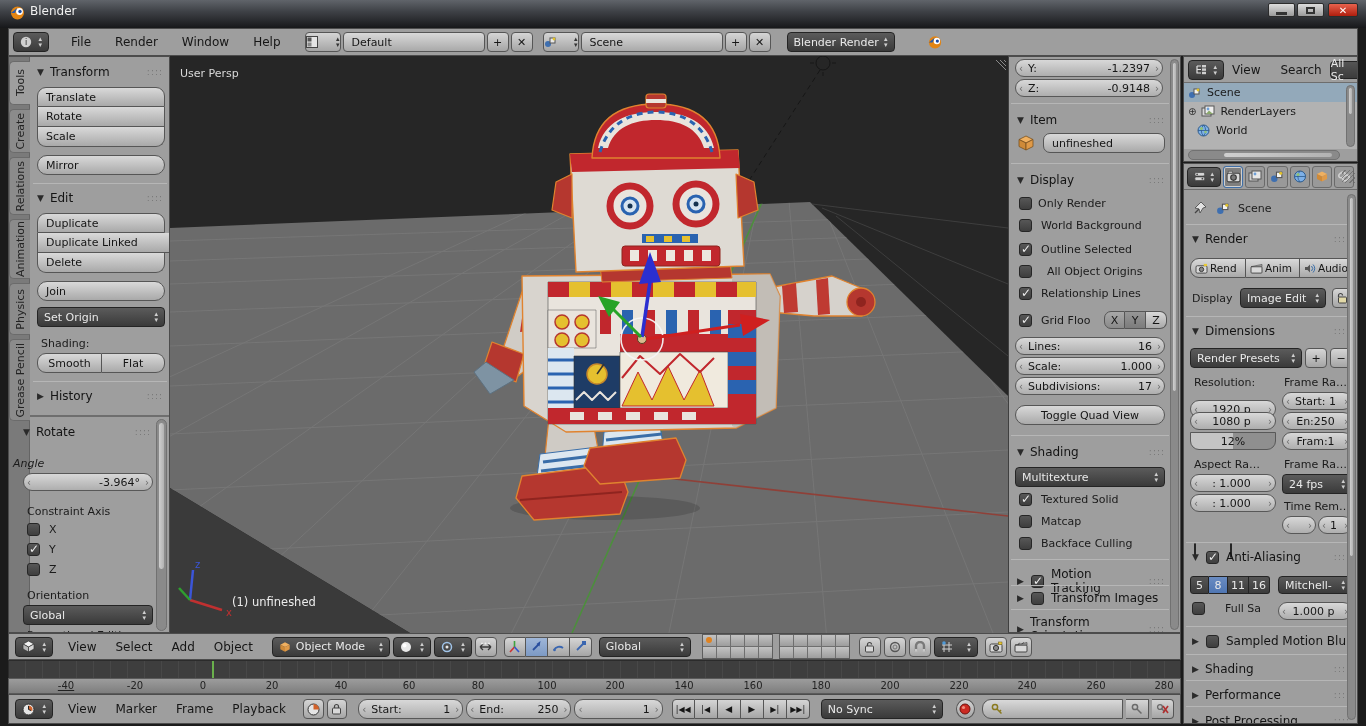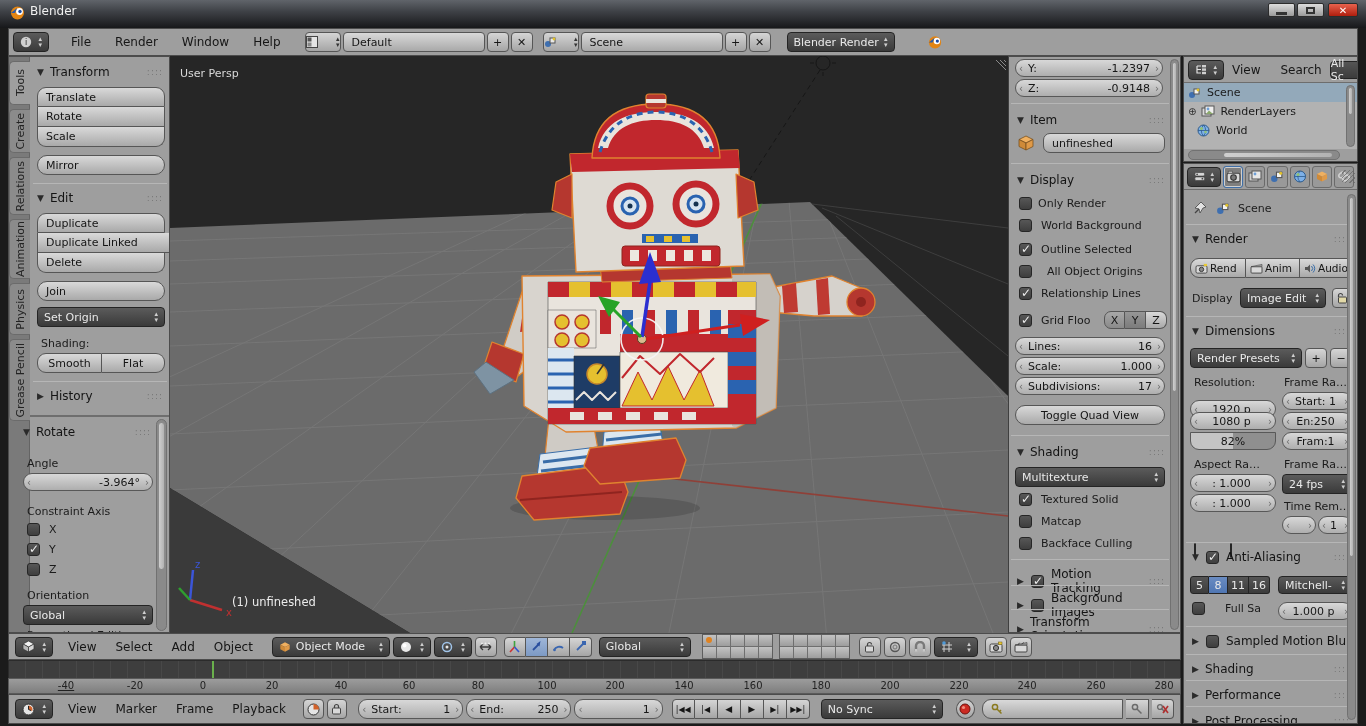--- a/index.html
+++ b/index.html
@@ -221,21 +221,21 @@
       <span>History</span>
       <span class="grip"></span>
     </div>
     <div class="abs" style="left:21px;top:358px;width:141px;height:2px;background:#6e6e6e;"></div>
 
     <div class="phead abs" style="left:14px;top:368px;width:128px;">
       <span class="tri">▼</span>
       <span>Rotate</span>
       <span class="grip"></span>
     </div>
-    <span class="lbl abs" style="left:18px;top:400px;">Angle</span>
+    <span class="lbl abs" style="left:4px;top:400px;font-style:italic;">Angle</span>
     <div class="num abs" style="left:14px;top:416px;width:130px;">
         <span class="lab"></span>
         <span class="val">-3.964°</span>
       </div>
     <span class="lbl abs" style="left:18px;top:448px;">Constraint Axis</span>
     <div class="row abs" style="left:18px;top:466px;gap:9px;">
         <span class="chk"></span>
         <span class="lbl">X</span>
       </div>
     <div class="row abs" style="left:18px;top:486px;gap:9px;">
@@ -566,21 +566,21 @@
     <div class="phead abs" style="left:8px;top:510px;width:148px;gap:7px;">
       <span class="tri">▶</span>
       <span class="chk on"></span>
       <span>Motion Tracking</span>
       <span class="grip"></span>
     </div>
     <div class="hr" style="left:2px;top:528px;width:158px;"></div>
     <div class="phead abs" style="left:8px;top:534px;width:148px;gap:7px;">
       <span class="tri">▶</span>
       <span class="chk"></span>
-      <span>Background Images</span>
+      <span>Transform Images</span>
     </div>
     <div class="hr" style="left:2px;top:552px;width:158px;"></div>
     <div class="phead abs" style="left:8px;top:558px;width:148px;">
       <span class="tri">▶</span>
       <span>Transform Orientations</span>
       <span class="grip"></span>
     </div>
     <div class="sbtrack" style="left:161px;top:2px;width:9px;height:571px;">
         <div class="sbthumb" style="left:1px;top:2px;width:5px;height:330px;"></div>
       </div>
@@ -942,21 +942,21 @@
     </div>
     <span class="lbl abs" style="left:10px;top:212px;">Resolution:</span>
     <span class="lbl abs" style="left:100px;top:212px;">Frame Ra…</span>
     <div class="num abs" style="left:6px;top:236px;width:86px;">
         <span class="val" style="text-align:center;">1920 p</span>
       </div>
     <div class="num abs" style="left:6px;top:248px;width:86px;">
         <span class="val" style="text-align:center;">1080 p</span>
       </div>
     <div class="abs" style="left:6px;top:268px;width:86px;height:18px;border:1px solid #585858;border-radius:0 0 9px 9px;background:linear-gradient(90deg,#c4c4c4 0 50%,#8f8f8f 50% 100%);display:flex;align-items:center;justify-content:center;">
-        <span>82%</span>
+        <span>12%</span>
       </div>
     <div class="num abs" style="left:98px;top:228px;width:70px;">
         <span class="val" style="text-align:center;">Start: 1</span>
       </div>
     <div class="num abs" style="left:98px;top:248px;width:70px;">
         <span class="val" style="text-align:center;">En:250</span>
       </div>
     <div class="num abs" style="left:98px;top:268px;width:70px;">
         <span class="val" style="text-align:center;">Fram:1</span>
       </div>

